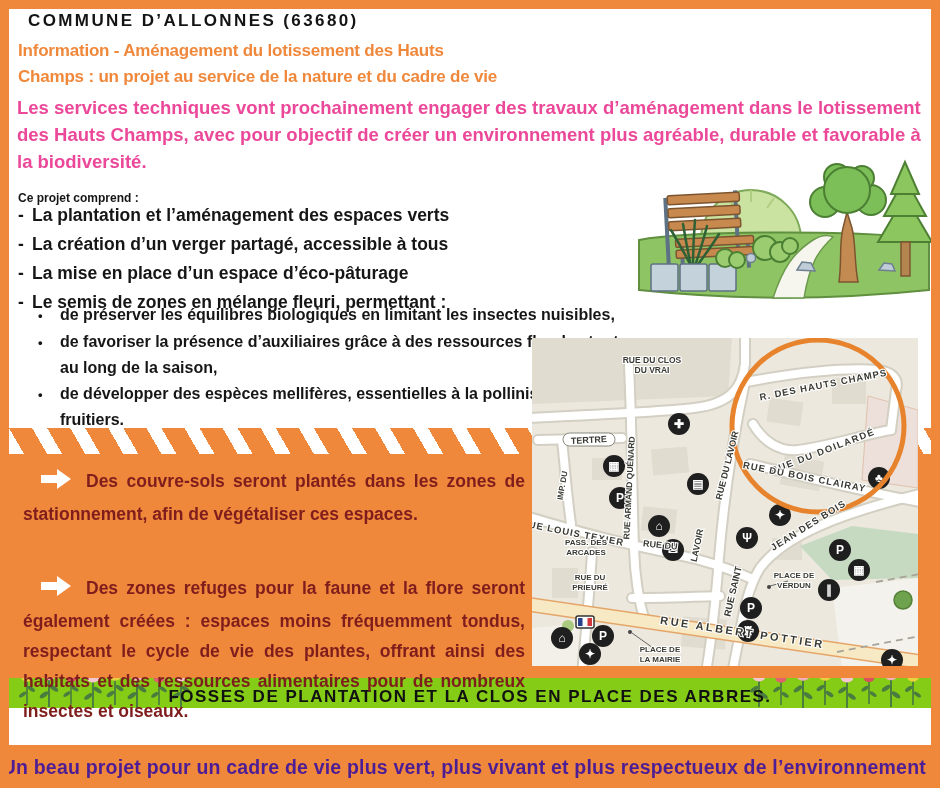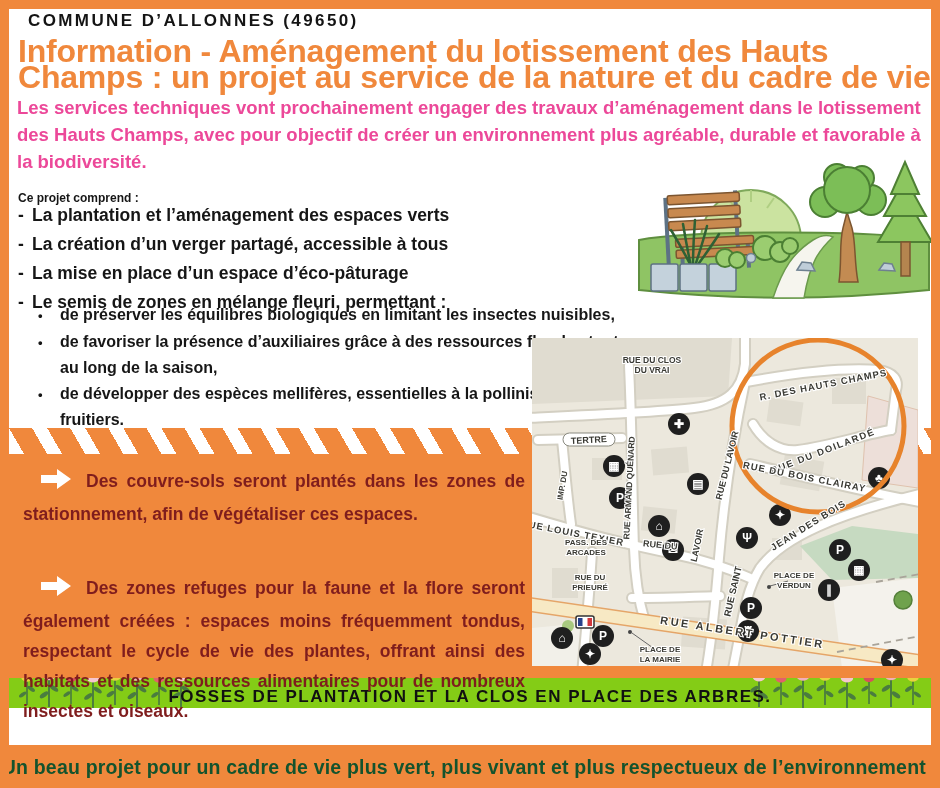--- a/index.html
+++ b/index.html
@@ -5,21 +5,21 @@
   html,body{margin:0;padding:0;background:#fff;}
   .page{position:relative;width:940px;height:788px;overflow:hidden;background:#fff;
         font-family:"Liberation Sans",sans-serif;color:#161616;}
   .frame{position:absolute;inset:0;border:9px solid #F0883C;z-index:60;pointer-events:none;}
 
   .header-title{position:absolute;left:28px;top:11px;font-size:17px;font-weight:800;
         letter-spacing:2.4px;color:#141414;white-space:nowrap;}
   .logo{position:absolute;left:770px;top:20px;width:160px;height:72px;}
 
   .heading{position:absolute;left:18px;top:38px;color:#F0883C;font-weight:700;
-        font-size:32px;line-height:26px;letter-spacing:-0.2px;}
+        font-size:17px;line-height:26px;letter-spacing:-0.2px;}
   .heading div{white-space:nowrap;}
 
   .intro{position:absolute;left:17px;top:94px;width:908px;font-size:18.5px;font-weight:700;
         line-height:27px;color:#ec4899;}
 
   .project-label{position:absolute;left:18px;top:191px;font-size:12px;font-weight:700;}
   .dash-list{position:absolute;left:18px;top:201px;font-size:17.5px;font-weight:700;line-height:29px;}
   .dash-row{display:flex;}
   .dash-row .m{width:14px;flex:0 0 14px;}
   .bullet-list{position:absolute;left:38px;top:302px;width:596px;font-size:16px;font-weight:700;line-height:26px;}
@@ -43,29 +43,29 @@
   .map .poi text{stroke:none;fill:#fff;font-size:12px;}
 
   .banner{position:absolute;left:9px;right:9px;top:644px;height:64px;background:#84cc16;}
   .banner-text{position:absolute;left:0;right:0;top:8px;text-align:center;font-weight:800;
         font-size:17px;letter-spacing:1.5px;line-height:30px;color:#111;}
   .flowers{position:absolute;top:3px;width:182px;height:62px;}
   .flowers.left{left:4px;}
   .flowers.right{right:4px;transform:scaleX(-1);}
 
   .footer{position:absolute;left:0;right:0;top:745px;bottom:0;background:#F0883C;z-index:40;}
-  .footer-text{position:absolute;left:0;right:0;top:11px;text-align:center;color:#14532d;
+  .footer-text{position:absolute;left:0;right:0;top:11px;text-align:center;color:#4c1d95;
         font-weight:700;font-size:19.5px;letter-spacing:0.2px;}
 </style>
 </head>
 <body>
 
 <div class="page">
 
-  <div class="header-title">COMMUNE D’ALLONNES (49650)</div>
+  <div class="header-title">COMMUNE D’ALLONNES (63680)</div>
 
 
   <div class="heading">
     <div>Information - Aménagement du lotissement des Hauts</div>
     <div>Champs : un projet au service de la nature et du cadre de vie</div>
   </div>
 
   <div class="intro">Les services techniques vont prochainement engager des travaux d’aménagement dans le lotissement des Hauts Champs, avec pour objectif de créer un environnement plus agréable, durable et favorable à la biodiversité.</div>
 
   <div class="project-label">Ce projet comprend :</div>

